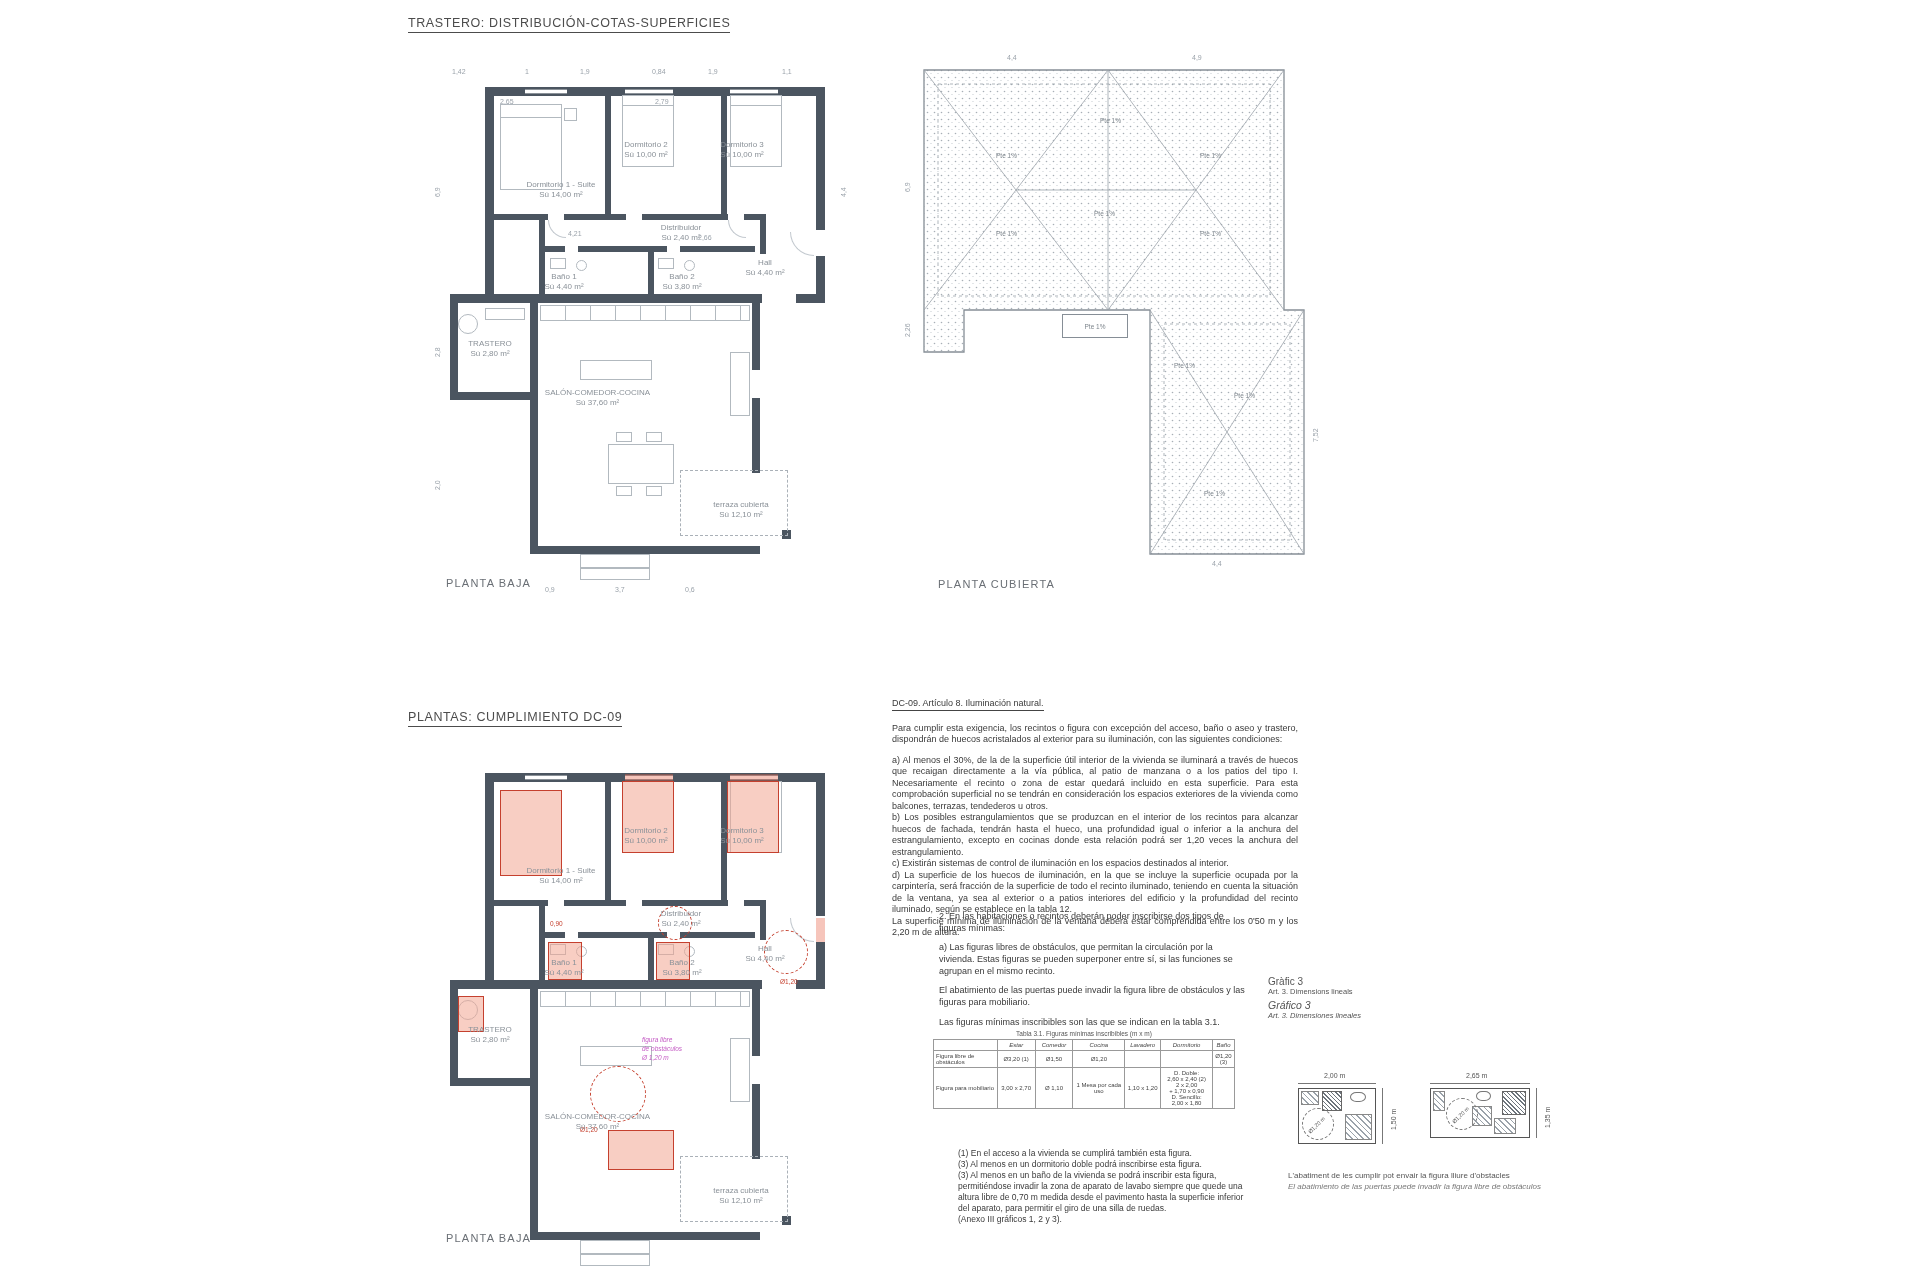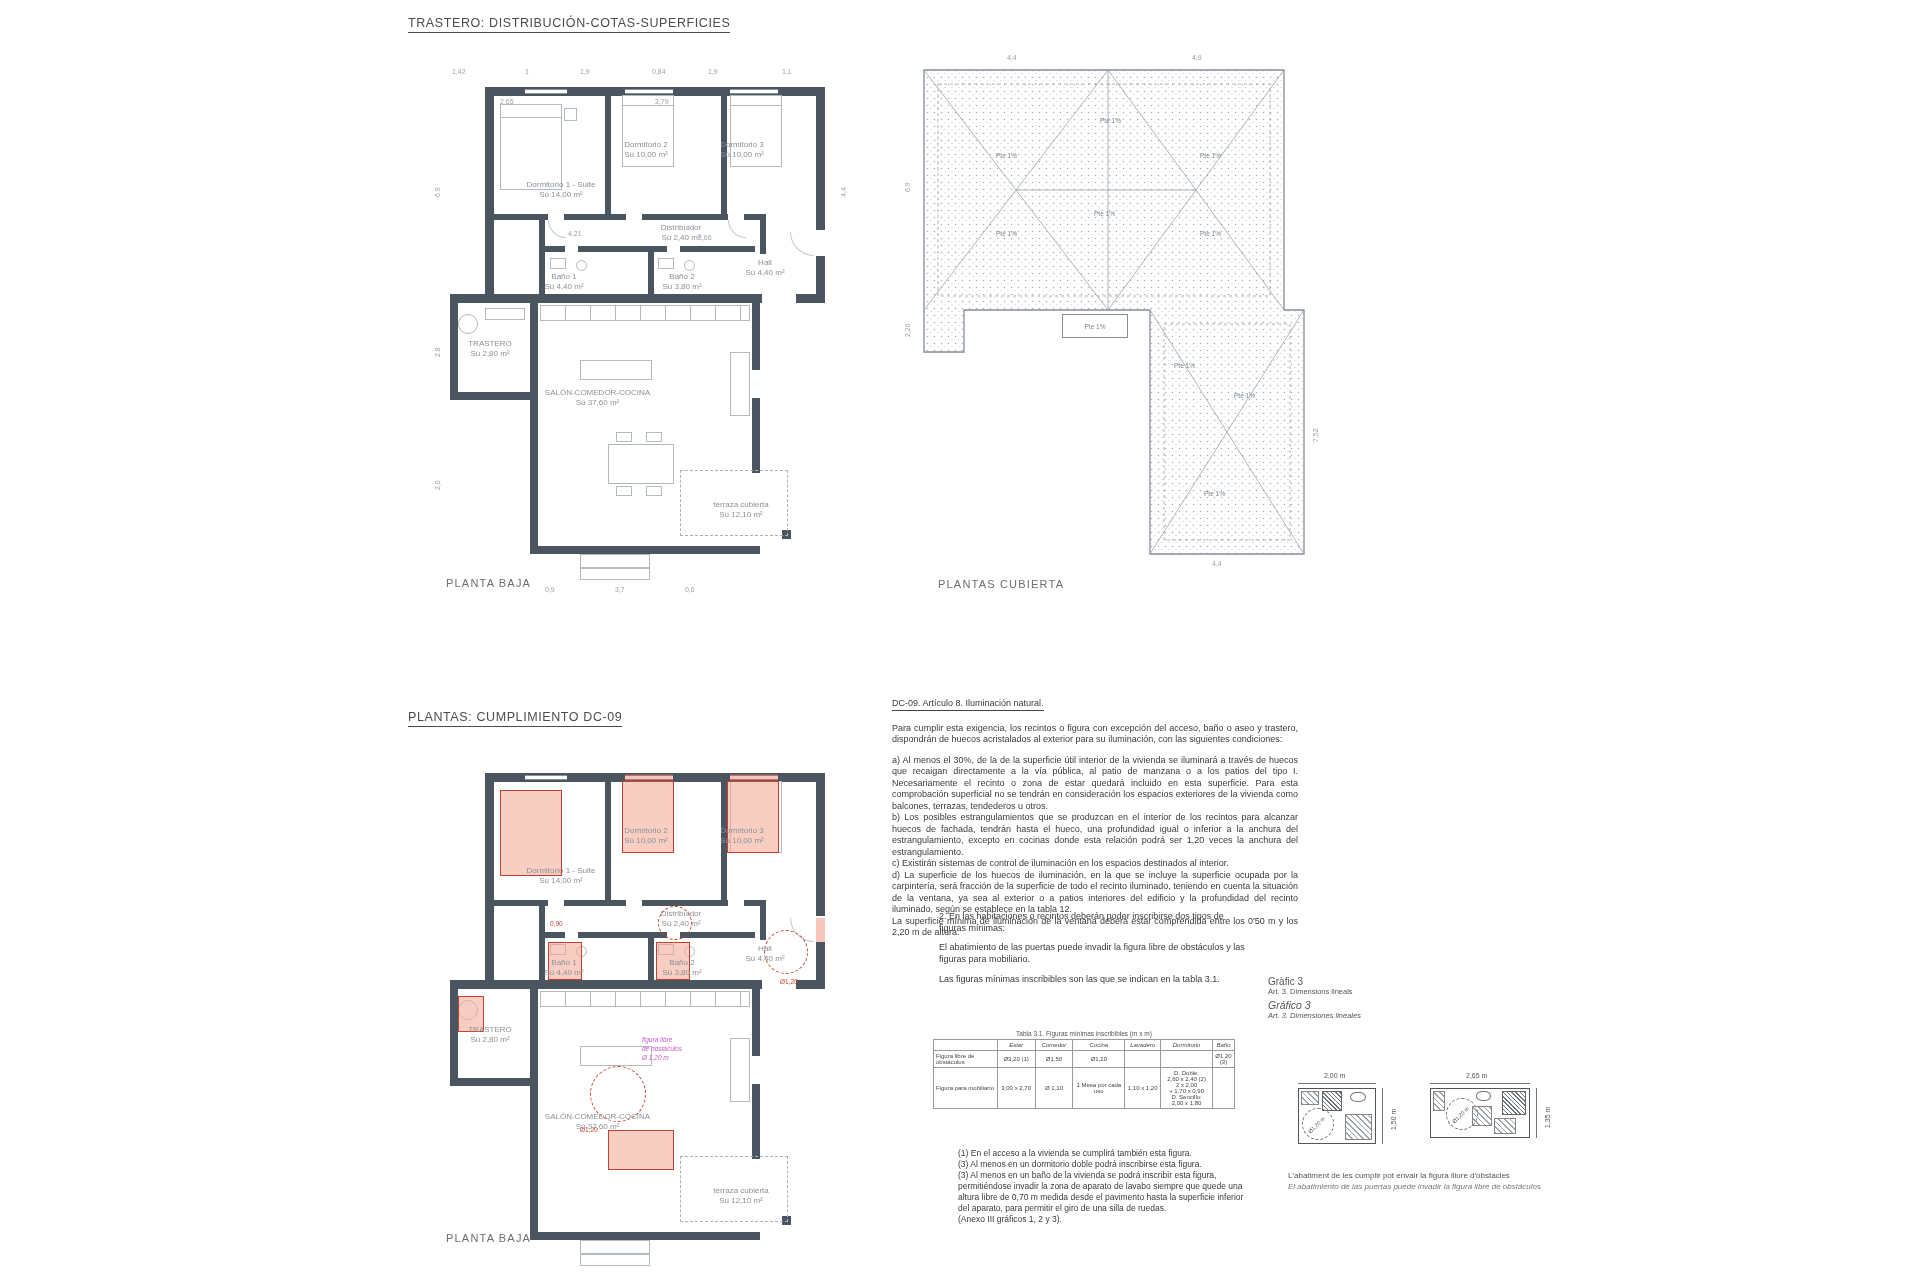--- a/index.html
+++ b/index.html
@@ -232,21 +232,21 @@
     <div class="pte" style="left:322px;top:330px;">Pte 1%</div>
     <div class="pte" style="left:292px;top:428px;">Pte 1%</div>
     <div class="roofbox">Pte 1%</div>
     <div class="dim" style="left:95px;top:-8px;">4,4</div>
     <div class="dim" style="left:280px;top:-8px;">4,9</div>
     <div class="dim vdim" style="left:-8px;top:130px;">6,9</div>
     <div class="dim vdim" style="left:-8px;top:275px;">2,26</div>
     <div class="dim vdim" style="left:400px;top:380px;">7,52</div>
     <div class="dim" style="left:300px;top:498px;">4,4</div>
   </div>
-  <div class="plan-caption" style="left:938px;top:578px;">PLANTAS CUBIERTA</div>
+  <div class="plan-caption" style="left:938px;top:578px;">PLANTA CUBIERTA</div>
 
   <div class="plan" style="left:430px;top:748px;">
 
     <div class="w" style="left:55px;top:25px;width:340px;height:9px;"></div>
     <div class="w" style="left:55px;top:25px;width:9px;height:216px;"></div>
     <div class="w" style="left:386px;top:25px;width:9px;height:216px;"></div>
     <div class="w" style="left:175px;top:25px;width:6px;height:133px;"></div>
     <div class="w" style="left:291px;top:25px;width:6px;height:133px;"></div>
     <div class="w" style="left:61px;top:152px;width:275px;height:6px;"></div>
     <div class="w" style="left:330px;top:152px;width:6px;height:40px;"></div>
@@ -360,20 +360,21 @@
     <p>Para cumplir esta exigencia, los recintos o figura con excepción del acceso, baño o aseo y trastero, dispondrán de huecos acristalados al exterior para su iluminación, con las siguientes condiciones:</p>
     <p style="margin-bottom:0;">a) Al menos el 30%, de la de la superficie útil interior de la vivienda se iluminará a través de huecos que recaigan directamente a la vía pública, al patio de manzana o a los patios del tipo I. Necesariamente el recinto o zona de estar quedará incluido en esta superficie. Para esta comprobación superficial no se tendrán en consideración los espacios exteriores de la vivienda como balcones, terrazas, tendederos u otros.</p>
     <p style="margin-bottom:0;">b) Los posibles estrangulamientos que se produzcan en el interior de los recintos para alcanzar huecos de fachada, tendrán hasta el hueco, una profundidad igual o inferior a la anchura del estrangulamiento, excepto en cocinas donde esta relación podrá ser 1,20 veces la anchura del estrangulamiento.</p>
     <p style="margin-bottom:0;">c) Existirán sistemas de control de iluminación en los espacios destinados al interior.</p>
     <p style="margin-bottom:0;">d) La superficie de los huecos de iluminación, en la que se incluye la superficie ocupada por la carpintería, será fracción de la superficie de todo el recinto iluminado, teniendo en cuenta la situación de la ventana, ya sea al exterior o a patios interiores del edificio y la profundidad del recinto iluminado, según se establece en la tabla 12.</p>
     <p style="margin-bottom:0;">La superficie mínima de iluminación de la ventana deberá estar comprendida entre los 0'50 m y los 2,20 m de altura.</p>
   </div>
 
   <div class="textcol figs">
     <p>2. En las habitaciones o recintos deberán poder inscribirse dos tipos de figuras mínimas:</p>
+    <p>a) Las figuras libres de obstáculos, que permitan la circulación por la vivienda. Estas figuras se pueden superponer entre sí, si las funciones se agrupan en el mismo recinto.</p>
     <p>El abatimiento de las puertas puede invadir la figura libre de obstáculos y las figuras para mobiliario.</p>
     <p>Las figuras mínimas inscribibles son las que se indican en la tabla 3.1.</p>
   </div>
 
   <div class="textcol grafic">
     <div class="g1">Gràfic 3</div>
     <div class="g2">Art. 3. Dimensions lineals</div>
     <div class="g3">Gráfico 3</div>
     <div class="g4">Art. 3. Dimensiones lineales</div>
   </div>

